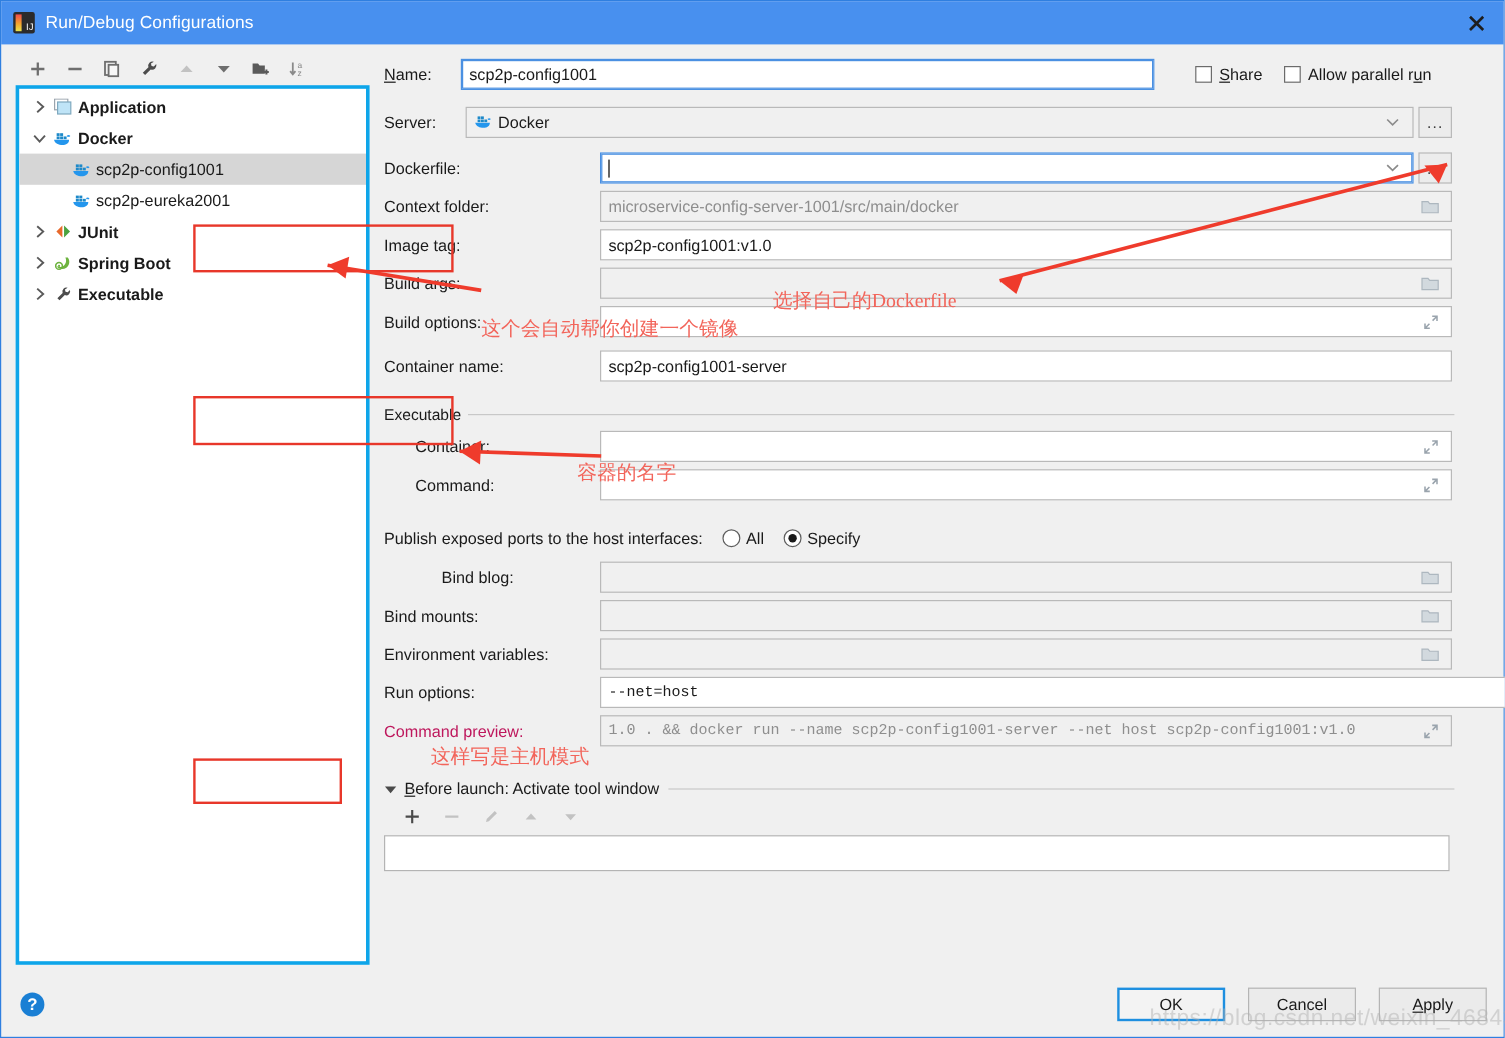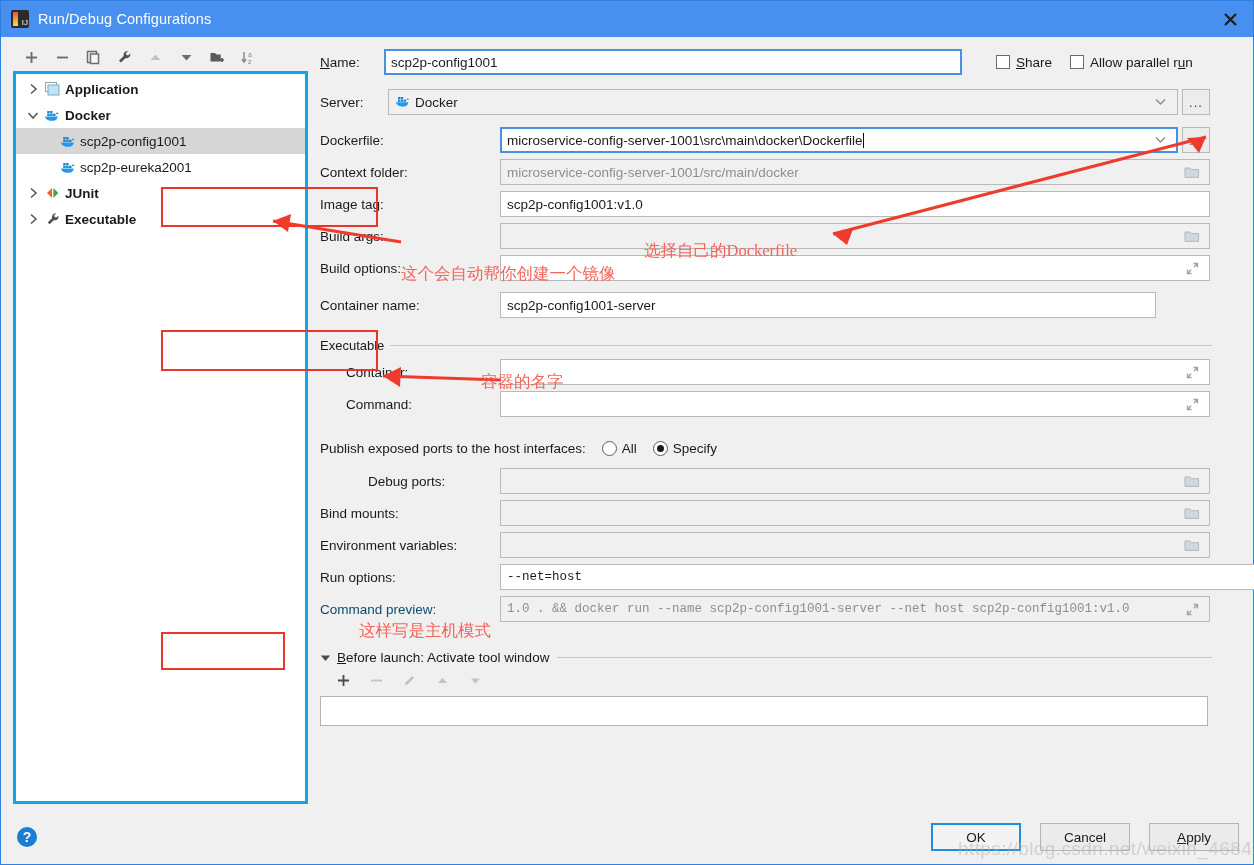--- a/index.html
+++ b/index.html
@@ -112,21 +112,21 @@
     padding: 10px 0 0 4px;
     display: flex; flex-direction: column;
   }
 
   .row { display: flex; align-items: center; margin-bottom: 6px; }
   .lbl {
     font-size: 13.5px;
     color: #1a1a1a;
     flex: 0 0 auto;
   }
-  .lbl.dim { color: #0c4a6e; }
+  .lbl.dim { color: #be185d; }
   .lbl u { text-decoration: underline; }
 
   .fld {
     height: 26px;
     border: 1px solid #b9b9b9;
     background: #fff;
     display: flex; align-items: center;
     padding: 0 6px;
     font-size: 13.5px;
     overflow: hidden;
@@ -383,20 +383,35 @@
                 <path d="M2 1.5 L7 6 L2 10.5" stroke="#5a5a5a" stroke-width="1.6" fill="none"></path>
               </svg>
             </span>
             <span class="ticon">
               <svg width="15" height="14" viewBox="0 0 15 14">
                 <path d="M7 2 L2 7 L7 12 Z" fill="#e8692b"></path>
                 <path d="M8.4 2 L13.4 7 L8.4 12 Z" fill="#4ba23f"></path>
               </svg>
             </span>
             <span class="tlabel bold">JUnit</span>
+          </div>
+          <div class="tree-row">
+            <span class="tw">
+              <svg width="9" height="12" viewBox="0 0 9 12">
+                <path d="M2 1.5 L7 6 L2 10.5" stroke="#5a5a5a" stroke-width="1.6" fill="none"></path>
+              </svg>
+            </span>
+            <span class="ticon">
+              <svg width="16" height="14" viewBox="0 0 16 14">
+                <path d="M12.5 2.5 c2 2.5 1.6 6.6-1.2 8.6 -2.9 2-6.9 1.1-8.4-1.7 1.6 1.3 4 1.5 5.9 .2 2.2-1.5 2.9-4.5 1.7-7.1z" fill="#6db33f"></path>
+                <circle cx="5.2" cy="9.6" r="2.8" fill="none" stroke="#6db33f" stroke-width="1.3"></circle>
+                <circle cx="5.2" cy="9.6" r="0.9" fill="#6db33f"></circle>
+              </svg>
+            </span>
+            <span class="tlabel bold">Spring Boot</span>
           </div>
           <div class="tree-row">
             <span class="tw">
               <svg width="9" height="12" viewBox="0 0 9 12">
                 <path d="M2 1.5 L7 6 L2 10.5" stroke="#5a5a5a" stroke-width="1.6" fill="none"></path>
               </svg>
             </span>
             <span class="ticon">
               <svg width="15" height="14" viewBox="0 0 15 14">
                 <path d="M11.4 1.8a3.3 3.3 0 0 0-4.2 4.3L2.8 10.5l1.8 1.8 4.4-4.4a3.3 3.3 0 0 0 4.3-4.2l-1.9 1.9-1.8-.5-.5-1.8z" fill="#4d4d4d"></path>
@@ -446,21 +461,20 @@
           </span>
         </div>
         <div class="sidebtn">
           <span style="font-size:13px;color:#3a3a3a;letter-spacing:1px;">...</span>
         </div>
       </div>
 
       <div class="row" style="margin-top:6px;">
         <span class="lbl" style="width:180px;">Dockerfile:</span>
         <div class="fld focused" style="width:678px;">
-          <span>microservice-config-server-1001\src\main\docker\Dockerfile</span>
             <span class="caret"></span>
           <span style="margin-left:auto;" class="combo-arrow">
             <svg width="11" height="8" viewBox="0 0 11 8">
                 <path d="M1 1.6 L5.5 6 L10 1.6" stroke="#8b8b8b" stroke-width="1.4" fill="none"></path>
               </svg>
           </span>
         </div>
         <div class="sidebtn">
           <span style="font-size:13px;color:#3a3a3a;letter-spacing:1px;">...</span>
         </div>
@@ -505,21 +519,21 @@
             <svg width="13" height="13" viewBox="0 0 13 13">
                 <path d="M7.5 1.5 H11.5 V5.5 M11.5 1.5 L7.8 5.2 M5.5 11.5 H1.5 V7.5 M1.5 11.5 L5.2 7.8" stroke="#9aa4ad" stroke-width="1.3" fill="none"></path>
               </svg>
           </span>
         </div>
       </div>
 
 
       <div class="row" style="margin-top:5px;">
         <span class="lbl" style="width:180px;">Container name:</span>
-        <div class="fld" style="width:656px;">
+        <div class="fld" style="width:710px;">
           <span>scp2p-config1001-server</span>
         </div>
       </div>
 
       <div class="group-head" style="width:892px;margin-top:14px;">
         <span>Executable</span>
         <span class="line"></span>
       </div>
 
       <div class="row">
@@ -552,21 +566,21 @@
           <span class="rb"></span>
           <span style="font-size:13.5px;margin-right:16px;">All</span>
           <span class="rb">
               <span class="dot"></span>
             </span>
           <span style="font-size:13.5px;">Specify</span>
         </span>
       </div>
 
       <div class="row" style="margin-top:6px;">
-        <span class="lbl" style="width:180px;padding-left:48px;">Debug ports:</span>
+        <span class="lbl" style="width:180px;padding-left:48px;">Bind blog:</span>
         <div class="fld readonly" style="width:710px;">
           <span></span>
           <span style="margin-left:auto;" class="inline-btn">
             <svg width="16" height="13" viewBox="0 0 16 13">
                 <path d="M1 2 h5 l1.4 1.7 h7.1 v7.6 h-13.5 z" fill="#d2d9de" stroke="#adb7bf" stroke-width="1"></path>
               </svg>
           </span>
         </div>
       </div>
 
@@ -683,21 +697,21 @@
         </g>
 
         <g>
           <path d="M500 343 L382 339" stroke="#ef3b2c" stroke-width="3" fill="none"></path>
           <path d="M382 339 L400 330 L399 350 Z" fill="#ef3b2c"></path>
         </g>
       </svg>
 
       <div class="anno-text" style="left:610px; top:203px;margin-left:33px;">选择自己的Dockerfile</div>
       <div class="anno-text" style="left:400px; top:226px;">这个会自动帮你创建一个镜像</div>
-      <div class="anno-text" style="left:480px; top:334px;">容器的名字</div>
+      <div class="anno-text" style="left:480px; top:346px;">容器的名字</div>
       <div class="anno-text" style="left:358px; top:583px;">这样写是主机模式</div>
     </div>
 
   </div>
 
   <div id="bottom-bar">
     <div id="help-icon">
       <span>?</span>
     </div>
     <div id="dlg-buttons">

